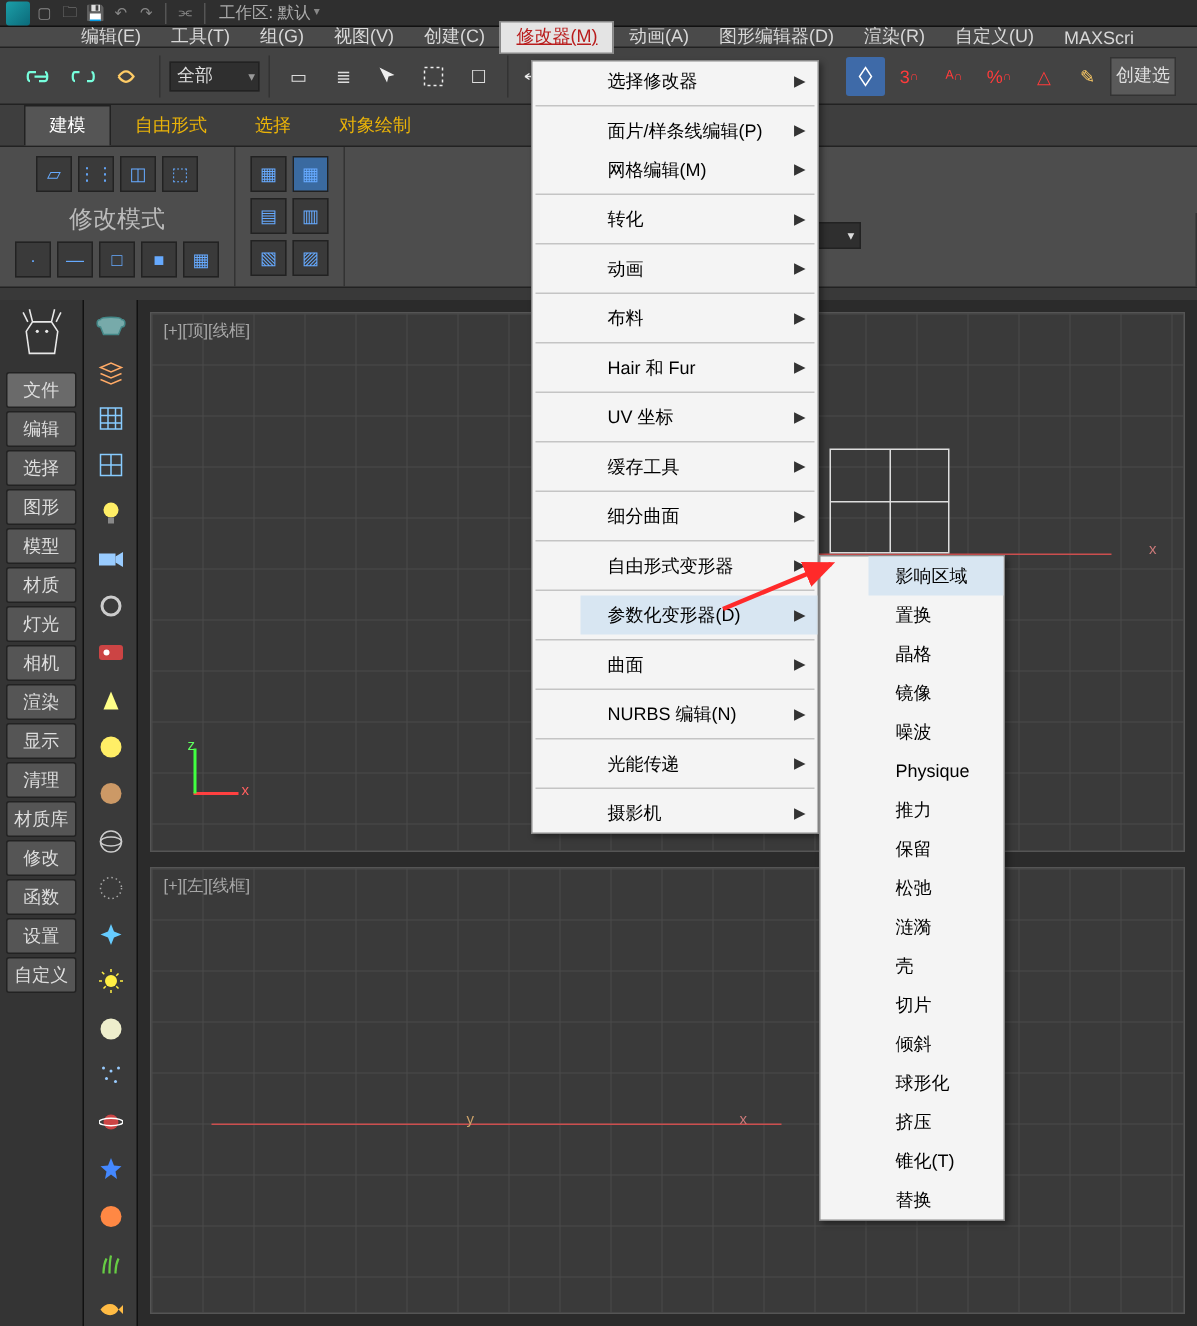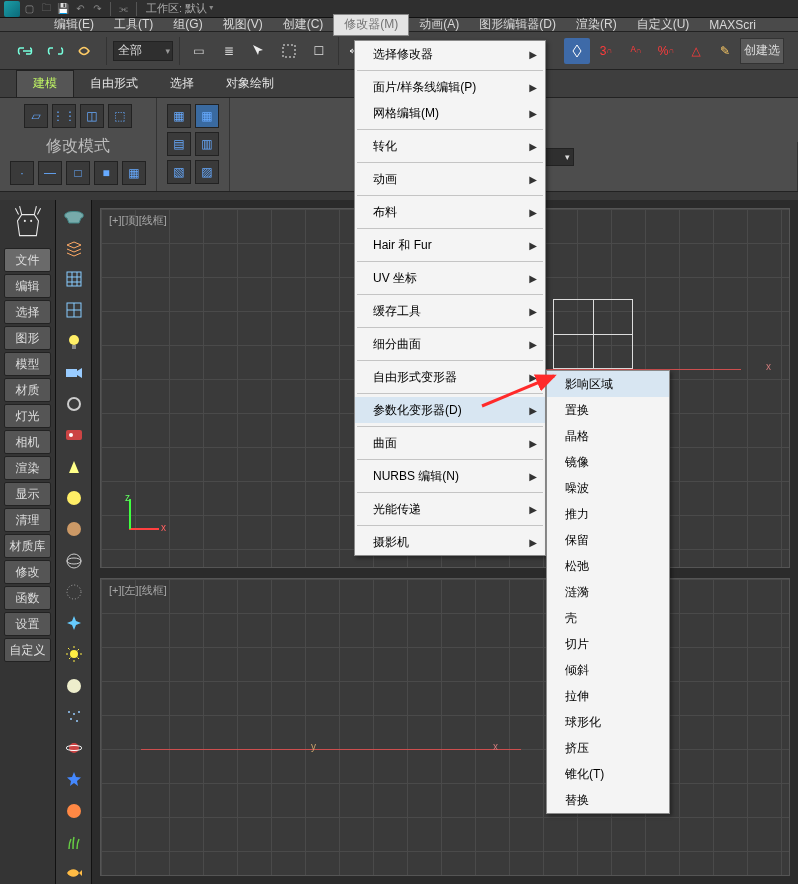--- a/index.html
+++ b/index.html
@@ -9,36 +9,36 @@
   .topbar { height:18px; background:#2f2f2f; display:flex; align-items:center; padding-left:4px; gap:2px; border-bottom:1px solid #111; }
   .topbar .logo { width:16px; height:16px; background:linear-gradient(135deg,#1c9fa8,#0b6a7a); border-radius:2px; }
   .topbar .qicon { width:15px; height:15px; display:flex; align-items:center; justify-content:center; color:#888; font-size:10px; }
   .topbar .sep { width:1px; height:14px; background:#555; margin:0 3px;}
   .topbar .ws { color:#aaa; font-size:11px; margin-left:4px;}
   .topbar .dd { width:12px; height:12px; color:#888; font-size:8px;}
 
   
   .menubar { height:14px; background:#4a4a4a; display:flex; align-items:center; border-bottom:1px solid #222; }
   .menubar .mi { padding:0 10px; height:22px; display:flex; align-items:center; color:#d8d8d8; cursor:default;}
-  .menubar .mi.open { background:#e4e4e4; color:#737373; border:1px solid #888; }
+  .menubar .mi.open { background:#e4e4e4; color:#b91c1c; border:1px solid #888;text-decoration:underline; }
 
   
   .maintb { height:38px; background:#434343; display:flex; align-items:center; padding:0 14px; gap:4px; border-bottom:1px solid #222; }
   .tbbtn { width:26px; height:26px; display:flex; align-items:center; justify-content:center; border:1px solid transparent; border-radius:2px; color:#ddd;}
   .tbcombo { width:60px; height:20px; background:#2f2f2f; border:1px solid #222; color:#ddd; display:flex; align-items:center; padding:0 4px; font-size:11px; position:relative;}
   .tbcombo::after{content:"▾"; position:absolute; right:2px; font-size:9px; color:#999;}
   .tbsep{ width:1px; height:28px; background:#333; margin:0 2px;}
   .right-tools { margin-left:auto; display:flex; align-items:center; gap:2px;}
   .anglebtn { width:28px; height:26px; display:flex; align-items:center; justify-content:center; color:#ff3b3b; font-size:12px;}
   .create-panel{ width:44px; height:26px; background:#5a5a5a; border:1px solid #333; display:flex; align-items:center; justify-content:center; color:#ddd; font-size:11px;}
 
   
   .ribbon { height:28px; background:#3e3e3e; display:flex; align-items:flex-end; border-bottom:1px solid #222; padding-left:16px; }
-  .ribbon .tab { padding:4px 16px 5px; color:#e5e5e5; font-size:12px; }
-  .ribbon .tab.active { background:#555; color:#bef264; border:1px solid #222; border-bottom:none; }
+  .ribbon .tab { padding:4px 16px 5px; color:#eab308; font-size:12px; }
+  .ribbon .tab.active { background:#555; color:#ffffff; border:1px solid #222; border-bottom:none; }
 
   .ribbon-body { height:94px; background:#4d4d4d; border-bottom:1px solid #222; display:flex; }
   .ribbon-body .grp { padding:6px 10px; display:flex; flex-direction:column; align-items:center; gap:4px; border-right:1px solid #333;}
   .ribbon-body .label { font-size:16px; color:#bbb; margin-top:auto;}
   .ribbon-body .iconrow { display:flex; gap:4px;}
   .ribbon-body .ricon { width:24px; height:24px; background:#3a3a3a; border:1px solid #222; display:flex; align-items:center; justify-content:center; color:#6af; font-size:12px;}
   .ribbon-body .ricon.hl { background:#3a6aa0; }
   .ribbon-body .combo { width:120px; height:18px; background:#2f2f2f; border:1px solid #222; color:#ddd; font-size:11px; display:flex; align-items:center; padding:0 4px; position:relative;}
   .ribbon-body .combo::after{content:"▾"; position:absolute; right:3px; font-size:9px;}
 
@@ -72,21 +72,21 @@
   .al.red{color:#ff6060; left:32px; top:-6px;}
   .al.green{color:#60ff60; left:-4px; top:-36px;}
   .axislabel{position:absolute; font-size:10px;}
   .redline{position:absolute; height:1px; background:#cc4e4e;}
   .whitebox{position:absolute; border:1px solid #ddd; width:80px; height:70px;}
   .whitebox .mid{position:absolute; left:50%; top:0; bottom:0; width:1px; background:#ddd;}
   .whitebox .midh{position:absolute; top:50%; left:0; right:0; height:1px; background:#ddd;}
 
   
   .menu { position:absolute; background:#f4f4f4; color:#000; border:1px solid #8a8a8a; box-shadow:2px 2px 4px rgba(0,0,0,.4);}
-  .menu .row { height:26px; display:flex; align-items:center; padding:0 18px 0 18px; position:relative; white-space:nowrap;}
+  .menu .row { height:26px; display:flex; align-items:center; padding:0 18px 0 18px; position:relative; white-space:nowrap;margin-left:32px;}
   .menu .row.hover { background:#d8e6f2; }
   .menu .row .arrow { position:absolute; right:8px; font-size:10px; color:#333;}
   .menu .sep { height:1px; background:#c4c4c4; margin:3px 2px;}
 
   .menu1 { top:40px; left:354px; width:192px;}
   .menu2 { top:370px; left:546px; width:124px;}
 
   
   .ann-arrow{ position:absolute; pointer-events:none;}
 
@@ -453,28 +453,28 @@
     <div class="sep"></div>
     <div class="row">摄影机<span class="arrow">▶</span></div>
   </div>
 
 <div class="menu menu2" id="menu2">
     <div class="row hover">影响区域</div>
     <div class="row">置换</div>
     <div class="row">晶格</div>
     <div class="row">镜像</div>
     <div class="row">噪波</div>
+    <div class="row">Physique</div>
     <div class="row">推力</div>
     <div class="row">保留</div>
     <div class="row">松弛</div>
     <div class="row">涟漪</div>
     <div class="row">壳</div>
     <div class="row">切片</div>
     <div class="row">倾斜</div>
-    <div class="row">拉伸</div>
     <div class="row">球形化</div>
     <div class="row">挤压</div>
     <div class="row">锥化(T)</div>
     <div class="row">替换</div>
   </div>
 
 <svg class="ann-arrow" style="top:366px; left:476px;" width="90" height="44">
   <defs>
       <marker id="ah" markerWidth="8" markerHeight="8" refX="6" refY="3" orient="auto">
         <path d="M0 0l7 3-7 3z" fill="#ff2a2a"></path>

